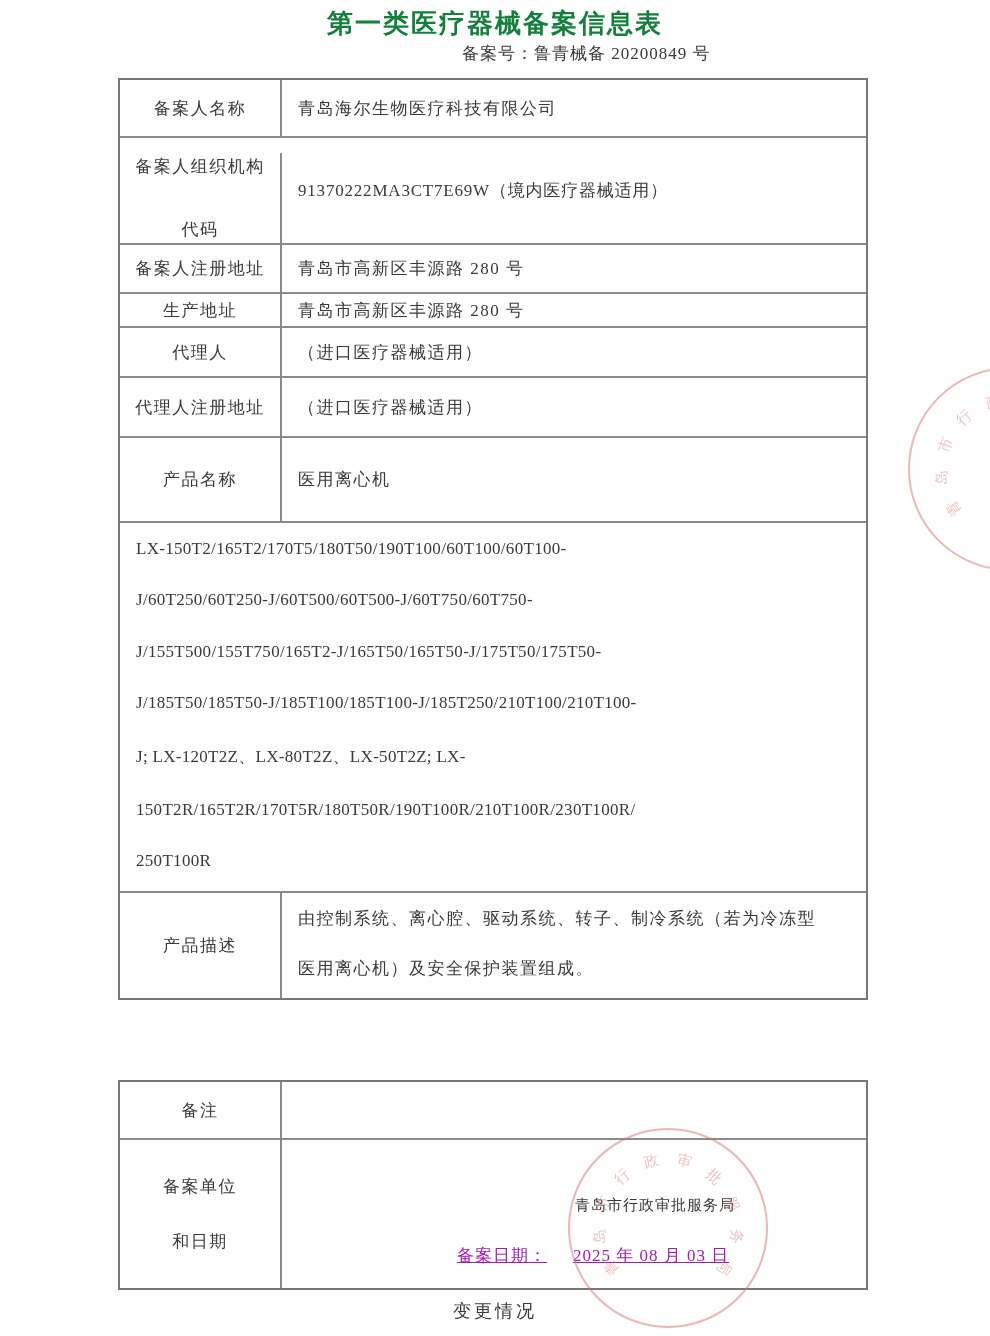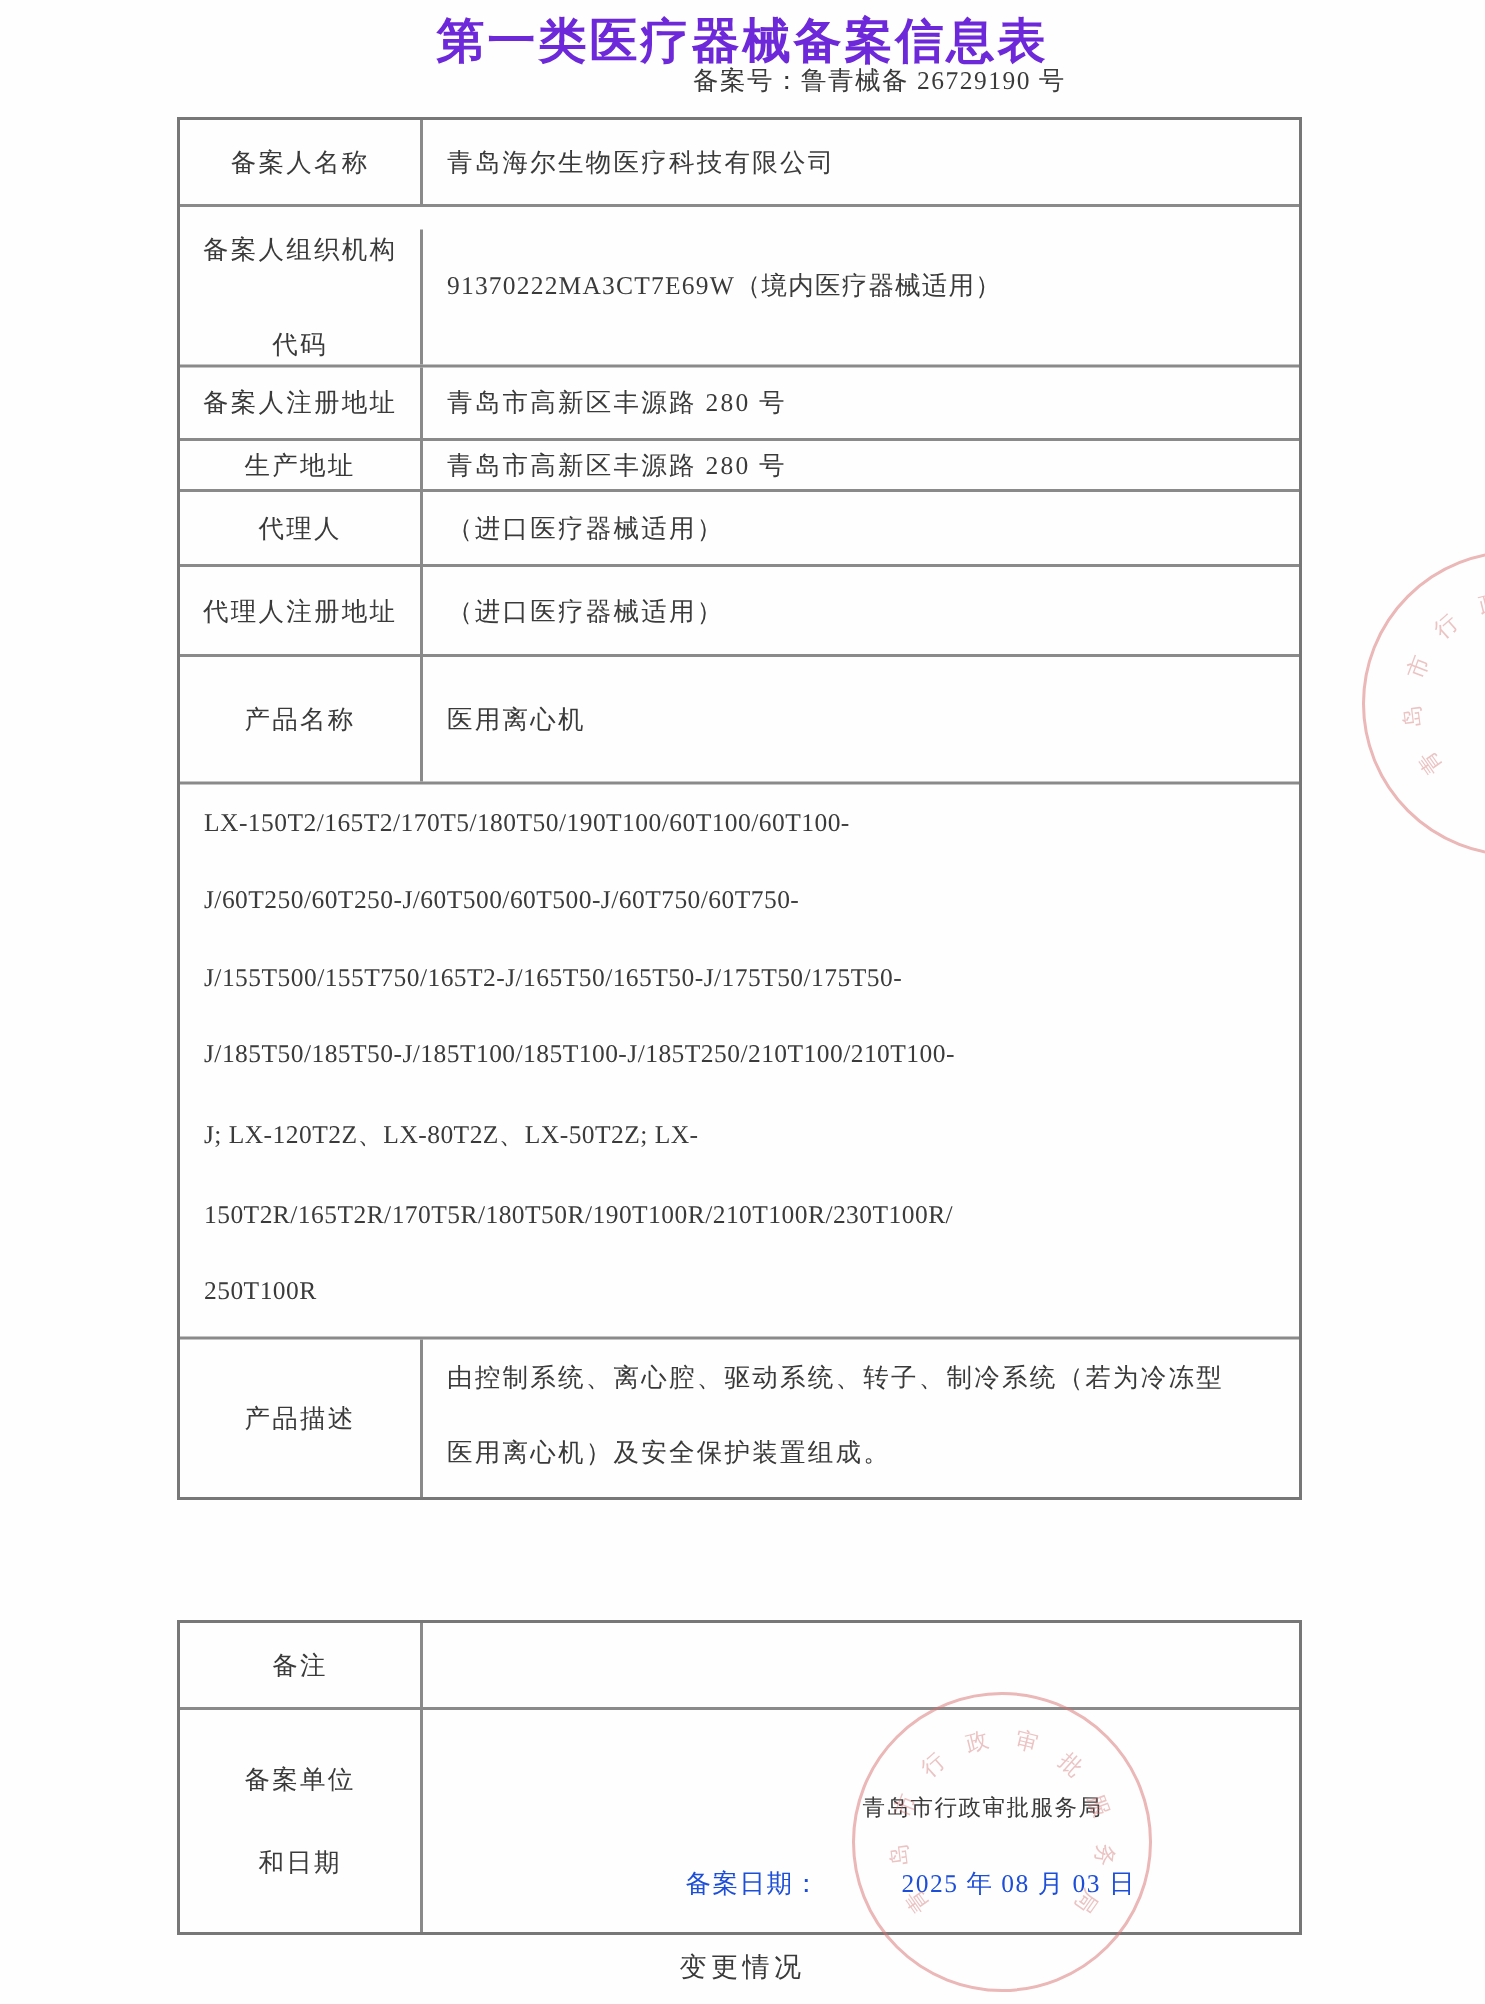--- a/index.html
+++ b/index.html
@@ -8,21 +8,21 @@
     width:990px; height:1336px;
     margin:0 auto;
     background:#fefefe;
     overflow:hidden;
     font-family:"Liberation Serif","DejaVu Serif",serif;
     color:#3c3c3c;
   }
   .doc-title {
     position:absolute; top:6px; left:0; width:100%;
     text-align:center;
-    font-size:32px; font-weight:bold; color:#6d28d9;
+    font-size:26px; font-weight:bold; color:#15803d;
     letter-spacing:2px;
   }
   .filing-no {
     position:absolute; top:42px; left:462px;
     font-size:17px; letter-spacing:1px; color:#3a3a3a;
   }
   .tbl {
     position:absolute; left:118px; width:750px;
     border:2px solid #777; box-sizing:border-box;
     background:transparent;
@@ -51,22 +51,22 @@
   .val.multiline { justify-content:space-around; padding-top:0; padding-bottom:4px; }
   .val .line { display:block; letter-spacing:0.3px; }
   .val .line.cjk { letter-spacing:1.5px; }
   .filing-cell { position:relative; padding:0; display:block; }
   .filing-org {
     position:absolute; left:293px; top:56px;
     font-size:15px; letter-spacing:1px; color:#3a3a3a;
   }
   .filing-date-row {
     position:absolute; left:175px; top:104px;
-    display:flex; gap:54px;
-    font-size:17px; letter-spacing:1px; color:#1d4ed8;
+    display:flex; gap:26px;
+    font-size:17px; letter-spacing:1px; color:#a21caf;text-decoration:underline;
   }
   .change-section {
     position:absolute; top:1299px; left:0; width:100%;
     text-align:center; font-size:18px; letter-spacing:3px; color:#3a3a3a;
   }
   .stamp {
     position:absolute; border-radius:50%;
     border:2.5px solid rgba(216,112,112,0.50);
     z-index:5; pointer-events:none;
   }
@@ -79,21 +79,21 @@
     transform-origin:center;
     font-family:"Liberation Serif","DejaVu Serif",serif;
   }
 </style>
 </head>
 <body>
 
 <div class="page">
 
   <div class="doc-title">第一类医疗器械备案信息表</div>
-  <div class="filing-no">备案号：鲁青械备 26729190 号</div>
+  <div class="filing-no">备案号：鲁青械备 20200849 号</div>
 
   <div class="tbl tbl1">
 
     <div class="row first" style="height:56px">
       <div class="lbl">备案人名称</div>
       <div class="val cjk">青岛海尔生物医疗科技有限公司</div>
     </div>
 
     <div class="row" style="height:107px">
       <div class="lbl gapped">

